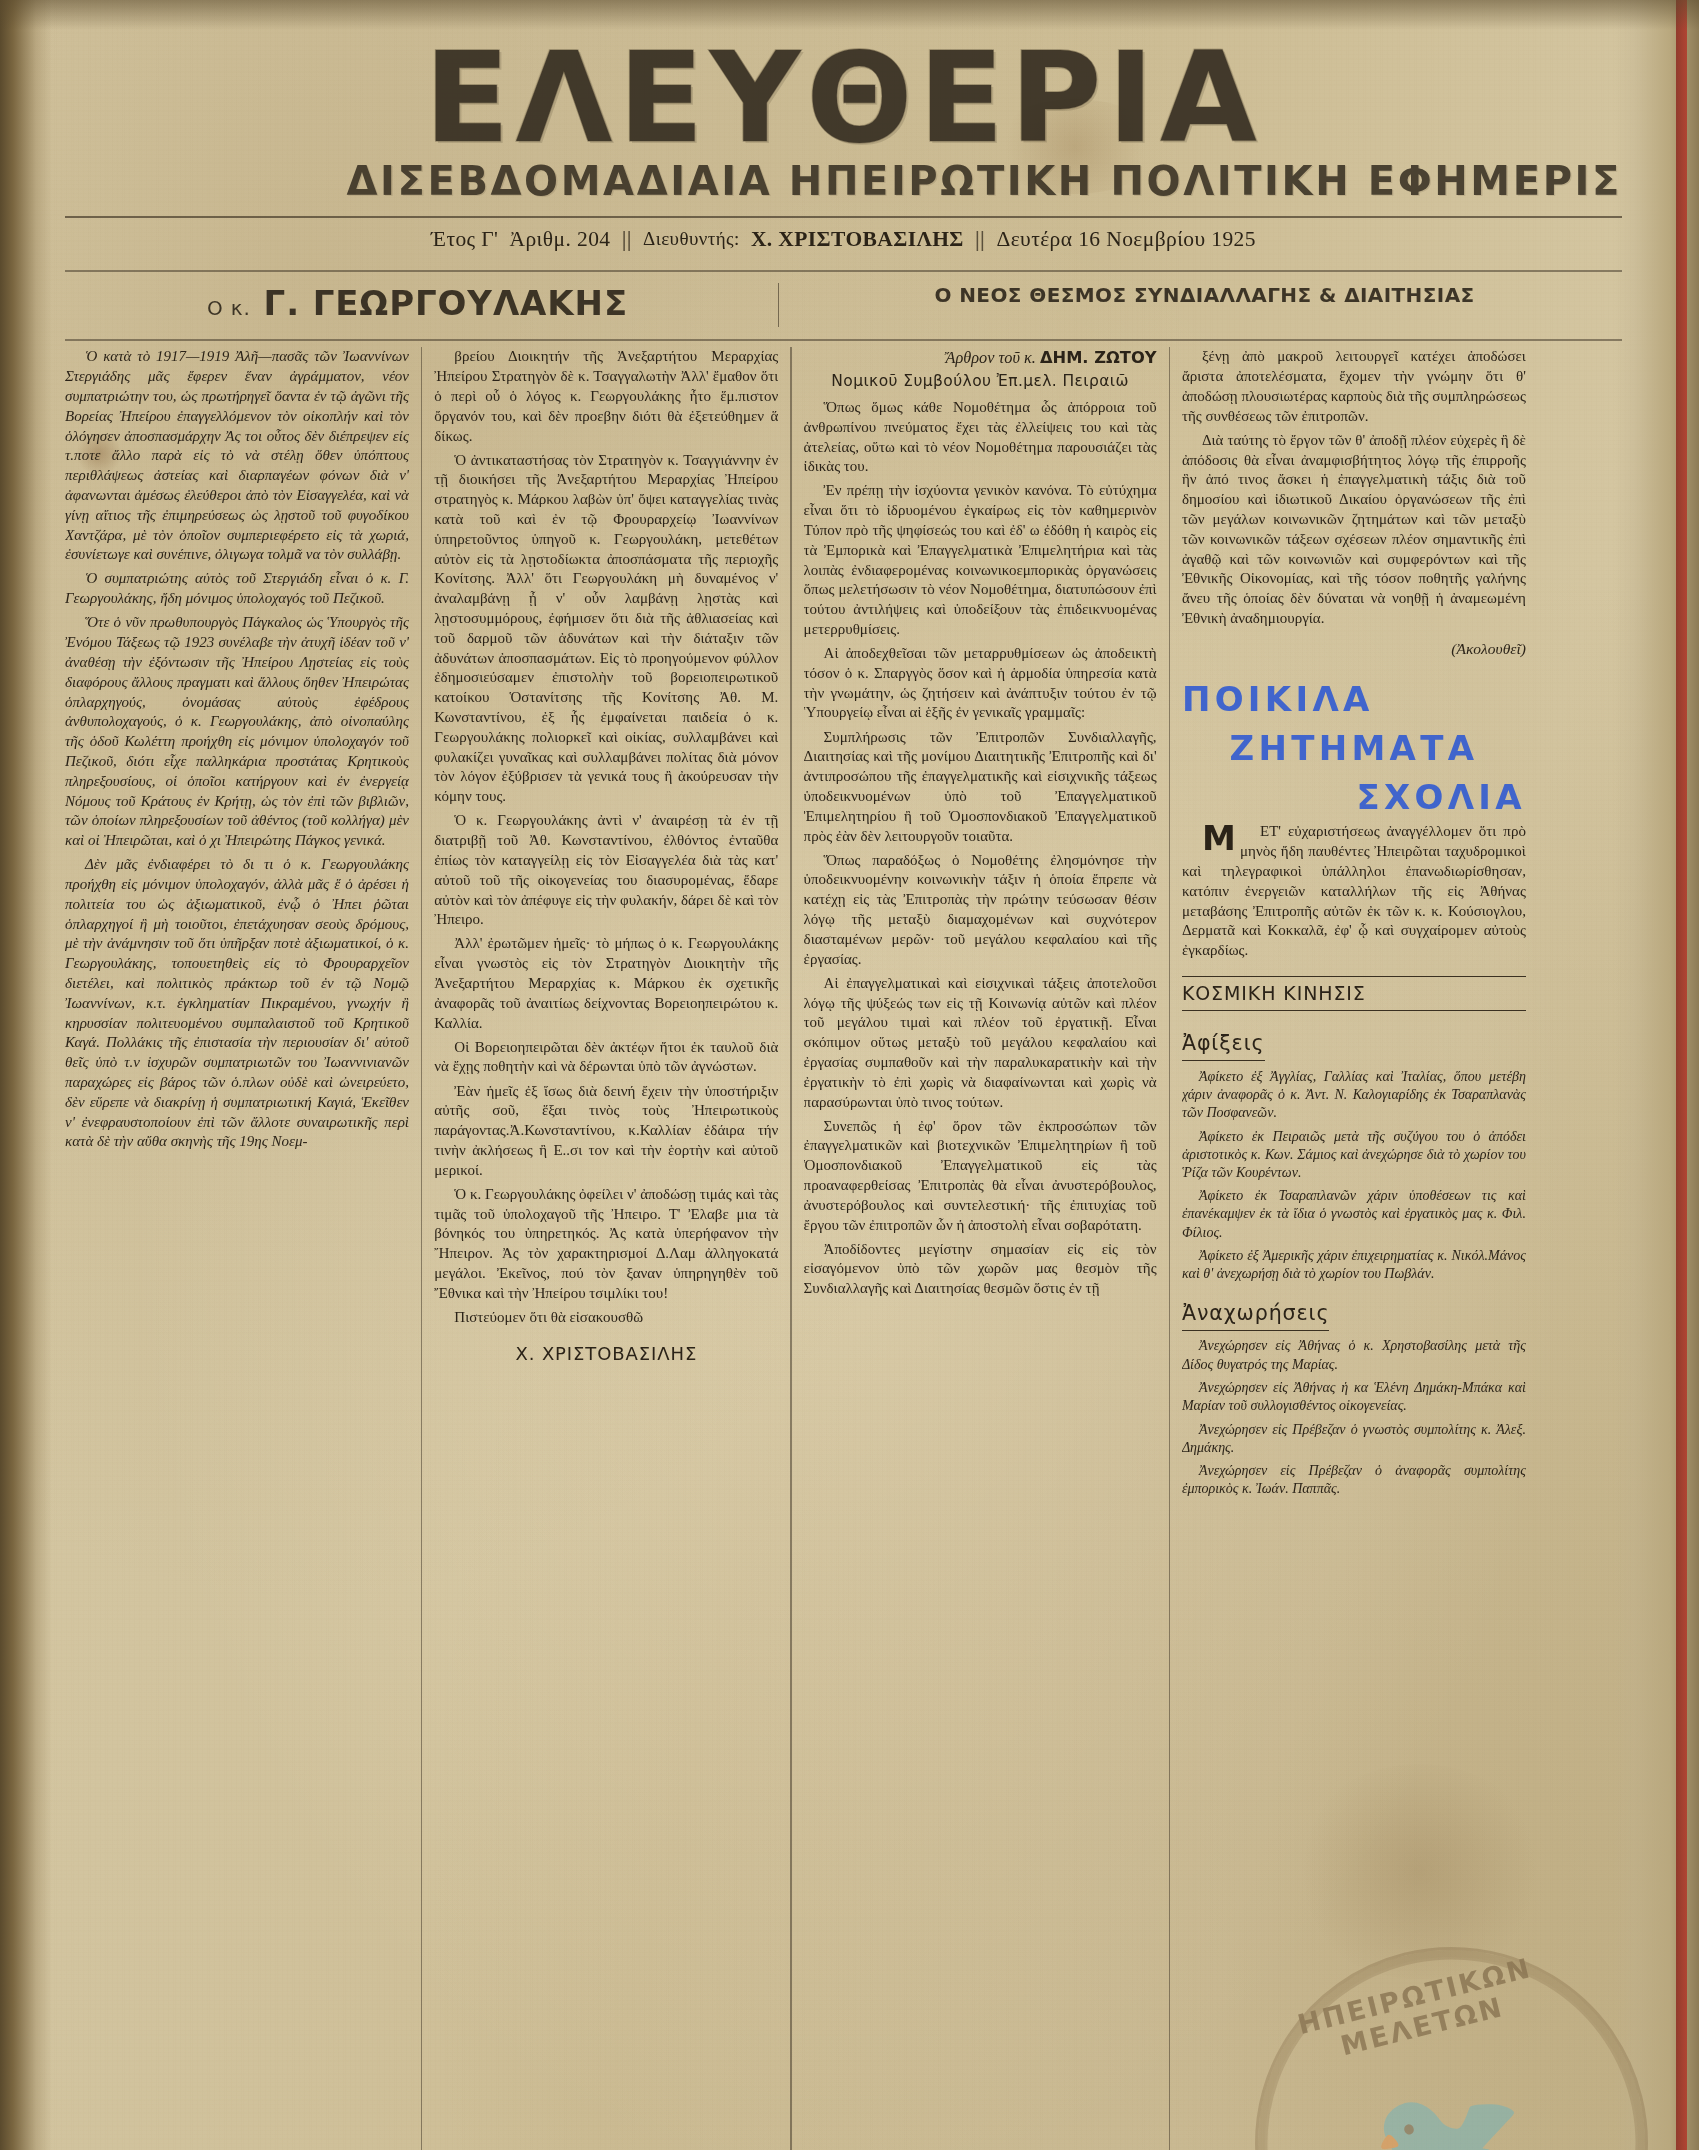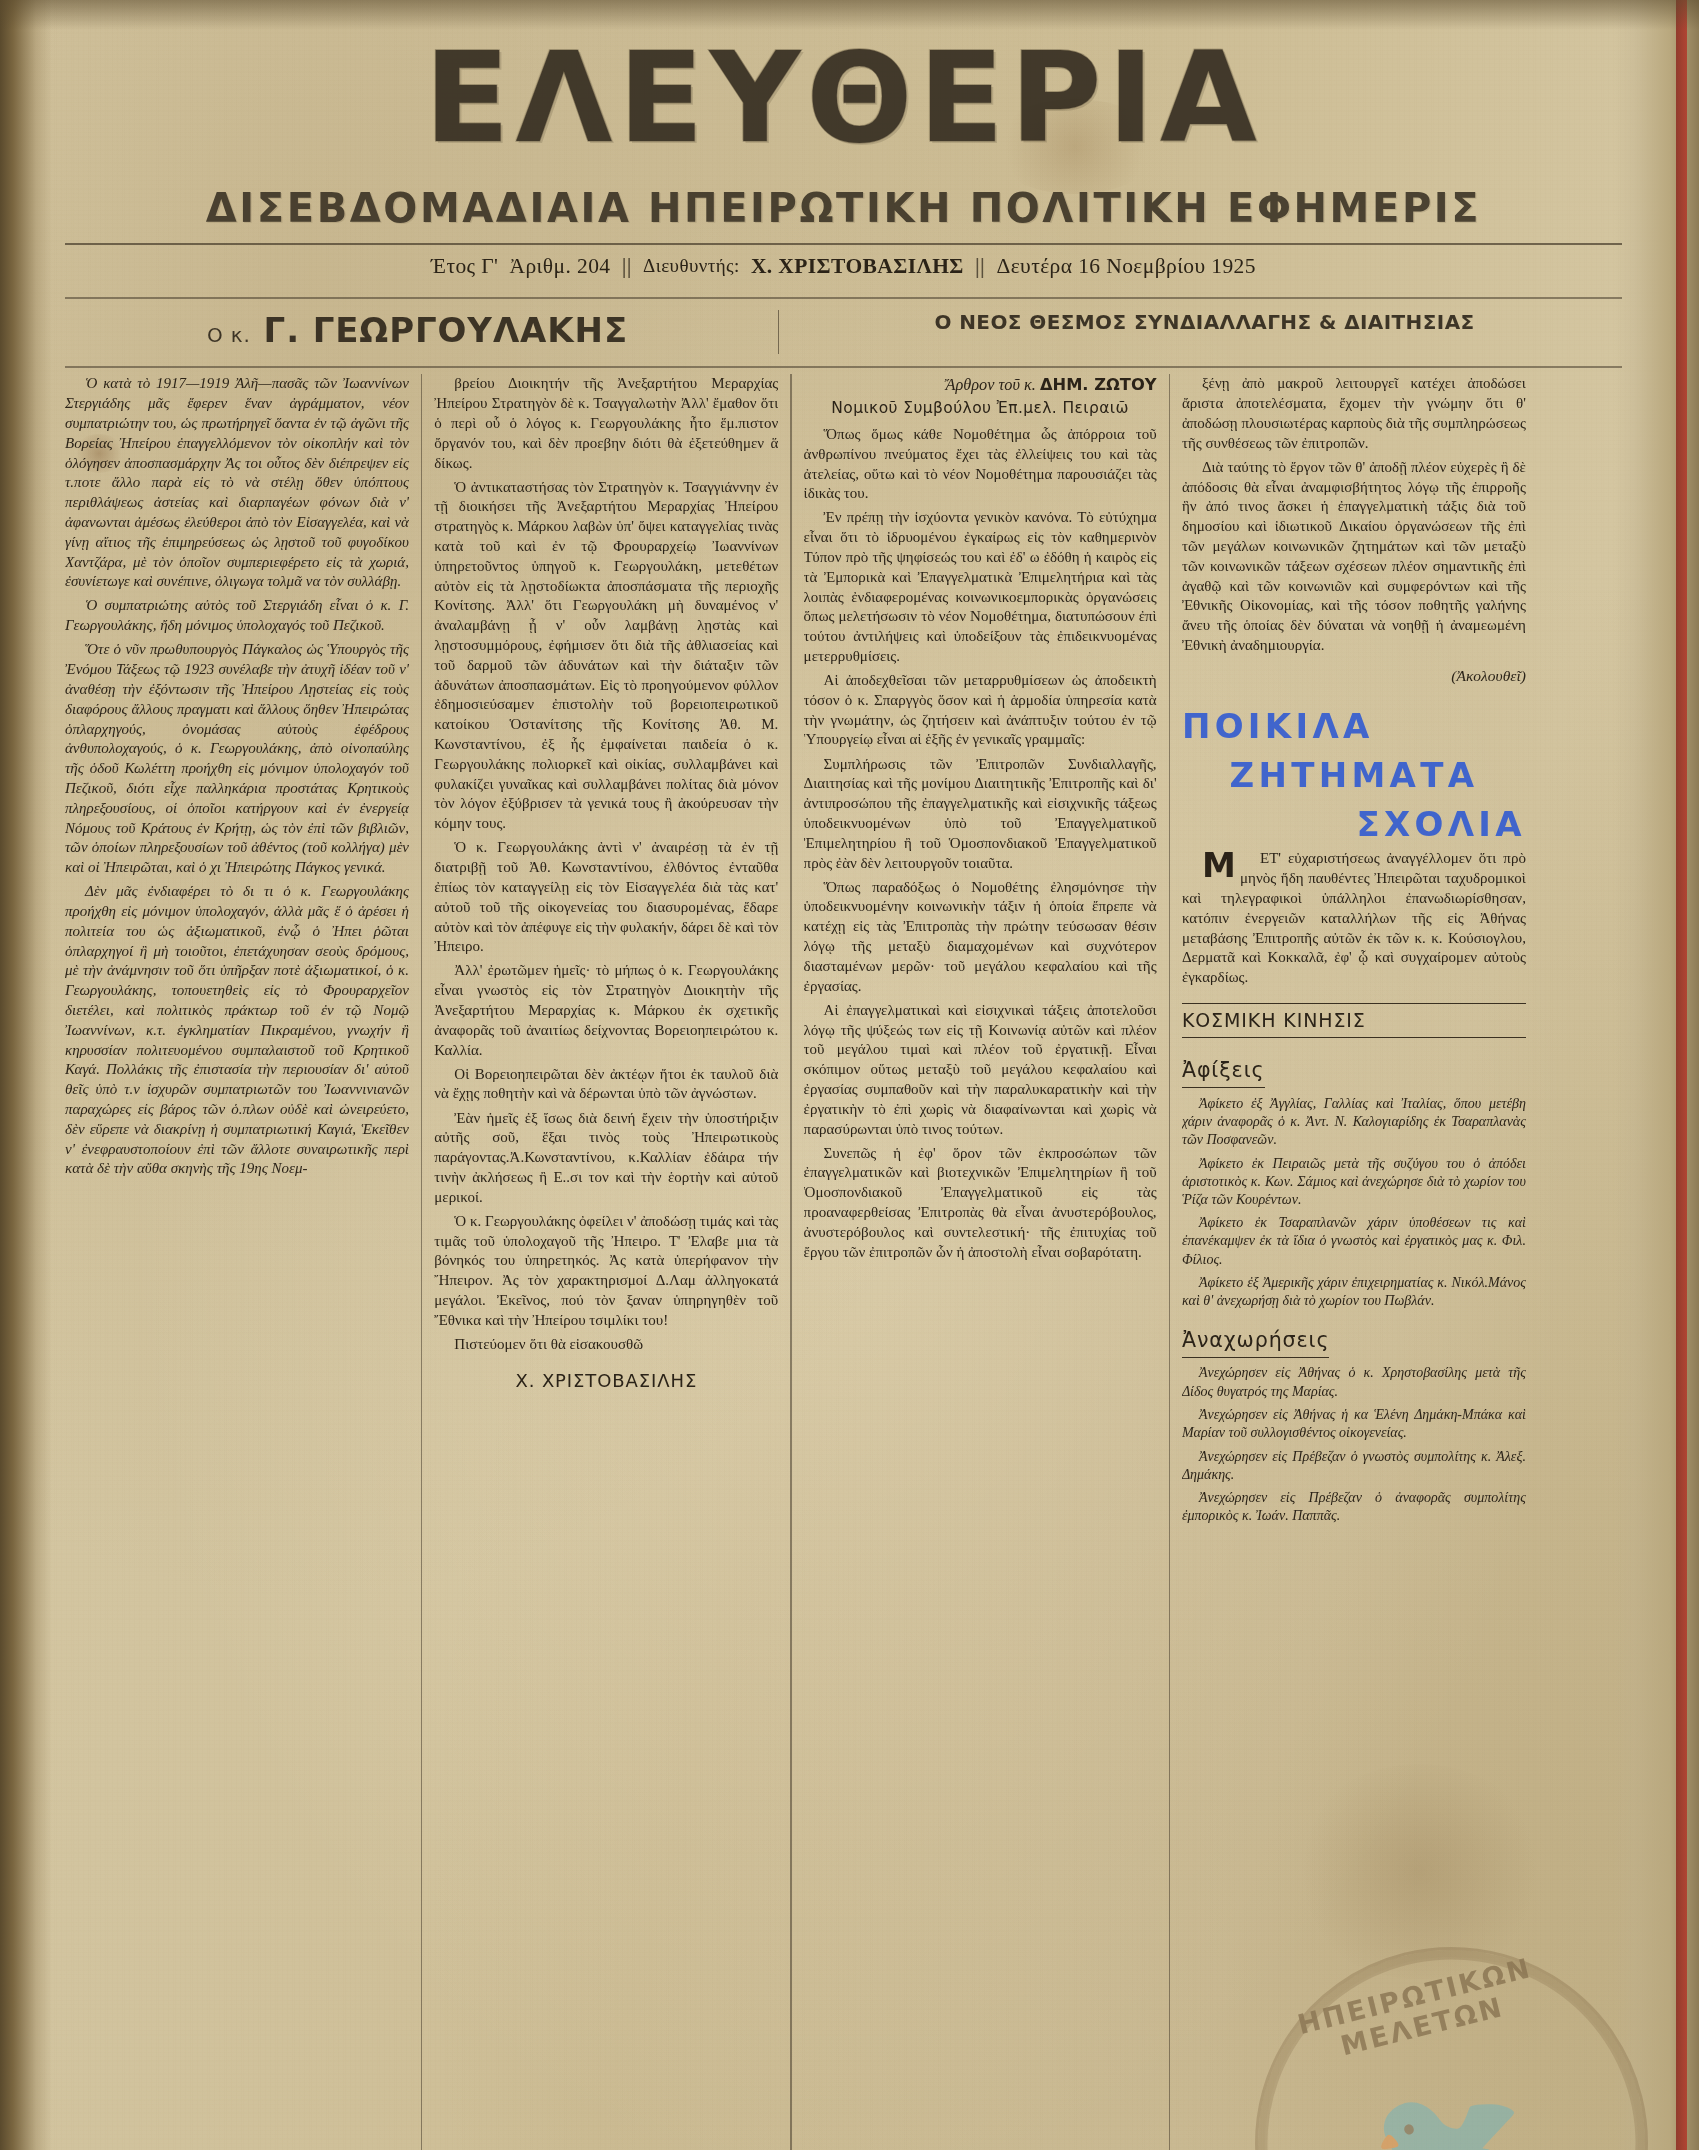--- a/index.html
+++ b/index.html
@@ -74,24 +74,25 @@
     opacity: .82;
     -webkit-text-stroke: 1.3px rgba(40,32,20,.35);
     text-shadow: 2.2px 1.7px 0 rgba(60,48,28,.20), -1.3px -0.9px 0 rgba(90,75,45,.14);
     filter: blur(0.2px);
   }
   .masthead-sub {
     font-family: "DejaVu Sans", sans-serif;
     font-weight: bold;
     font-size: 40px;
     letter-spacing: 2.6px;
-    margin-top: 27px;
+    margin-top: 0;
     color: #2a2318;
     opacity: .80;
     text-shadow: 1.3px 0.9px 0 rgba(70,56,34,.18);
+    text-align: right;
   }
   .rule {
     height: 2.2px;
     background: #3a3021;
     opacity: .65;
     margin: 12px 0 0 0;
   }
   .rule.thin { height: 1.3px; opacity:.5; }
   .issueline {
     display: flex;
@@ -352,20 +353,21 @@
           <b>ΔΗΜ. ΖΩΤΟΥ</b>
         </div>
         <div class="subhead">Νομικοῦ Συμβούλου  Ἐπ.μελ. Πειραιῶ</div>
         <p>Ὅπως ὅμως κάθε Νομοθέτημα ὧς ἀπόρροια τοῦ ἀνθρωπίνου πνεύματος ἔχει τὰς ἐλλείψεις του καὶ τὰς ἀτελείας, οὕτω καὶ τὸ νέον Νομοθέτημα παρουσιάζει τὰς ἰδικὰς του.</p>
         <p>Ἐν πρέπῃ τὴν ἰσχύοντα γενικὸν κανόνα. Τὸ εὐτύχημα εἶναι ὅτι τὸ ἰδρυομένου ἐγκαίρως εἰς τὸν καθημερινὸν Τύπον πρὸ τῆς ψηφίσεώς του καὶ ἐδ' ω ἐδόθη ἡ καιρὸς εἰς τὰ Ἐμπορικὰ καὶ Ἐπαγγελματικὰ Ἐπιμελητήρια καὶ τὰς λοιπὰς ἐνδιαφερομένας κοινωνικοεμπορικὰς ὀργανώσεις ὅπως μελετήσωσιν τὸ νέον Νομοθέτημα, διατυπώσουν ἐπὶ τούτου ἀντιλήψεις καὶ ὑποδείξουν τὰς ἐπιδεικνυομένας μετερρυθμίσεις.</p>
         <p>Αἱ ἀποδεχθεῖσαι τῶν μεταρρυθμίσεων ὡς ἀποδεικτὴ τόσον ὁ κ. Σπαργγὸς ὅσον καὶ ἡ ἁρμοδία ὑπηρεσία κατὰ τὴν γνωμάτην, ὡς ζητήσειν καὶ ἀνάπτυξιν τούτου ἐν τῷ Ὑπουργείῳ εἶναι αἱ ἑξῆς ἐν γενικαῖς γραμμαῖς:</p>
         <p>Συμπλήρωσις τῶν Ἐπιτροπῶν Συνδιαλλαγῆς, Διαιτησίας καὶ τῆς μονίμου Διαιτητικῆς Ἐπιτροπῆς καὶ δι' ἀντιπροσώπου τῆς ἐπαγγελματικῆς καὶ εἰσιχνικῆς τάξεως ὑποδεικνυομένων ὑπὸ τοῦ Ἐπαγγελματικοῦ Ἐπιμελητηρίου ἢ τοῦ Ὁμοσπονδιακοῦ Ἐπαγγελματικοῦ πρὸς ἐὰν δὲν λειτουργοῦν τοιαῦτα.</p>
         <p>Ὅπως παραδόξως ὁ Νομοθέτης ἐλησμόνησε τὴν ὑποδεικνυομένην κοινωνικὴν τάξιν ἡ ὁποία ἔπρεπε νὰ κατέχῃ εἰς τὰς Ἐπιτροπὰς τὴν πρώτην τεύσωσαν θέσιν λόγῳ τῆς μεταξὺ διαμαχομένων καὶ συχνότερον διασταμένων μερῶν· τοῦ μεγάλου κεφαλαίου καὶ τῆς ἐργασίας.</p>
         <p>Αἱ ἐπαγγελματικαὶ καὶ εἰσιχνικαὶ τάξεις ἀποτελοῦσι λόγῳ τῆς ψύξεώς των εἰς τῇ Κοινωνίᾳ αὐτῶν καὶ πλέον τοῦ μεγάλου τιμαὶ καὶ πλέον τοῦ ἐργατικῇ. Εἶναι σκόπιμον οὕτως μεταξὺ τοῦ μεγάλου κεφαλαίου καὶ ἐργασίας συμπαθοῦν καὶ τὴν παραλυκαρατικὴν καὶ τὴν ἐργατικὴν τὸ ἐπὶ χωρὶς νὰ διαφαίνωνται καὶ χωρὶς νὰ παρασύρωνται ὑπὸ τινος τούτων.</p>
         <p>Συνεπῶς ἡ ἐφ' ὅρον τῶν ἐκπροσώπων τῶν ἐπαγγελματικῶν καὶ βιοτεχνικῶν Ἐπιμελητηρίων ἢ τοῦ Ὁμοσπονδιακοῦ Ἐπαγγελματικοῦ εἰς τὰς προαναφερθείσας Ἐπιτροπὰς θὰ εἶναι ἀνυστερόβουλος, ἀνυστερόβουλος καὶ συντελεστική· τῆς ἐπιτυχίας τοῦ ἔργου τῶν ἐπιτροπῶν ὧν ἡ ἀποστολὴ εἶναι σοβαρότατη.</p>
+        <p>Ἀποδίδοντες μεγίστην σημασίαν εἰς εἰς τὸν εἰσαγόμενον ὑπὸ τῶν χωρῶν μας θεσμὸν τῆς Συνδιαλλαγῆς καὶ Διαιτησίας θεσμῶν ὅστις ἐν τῇ</p>
       </div>
       <div class="coldiv"></div>
 
       <div class="col c4">
         <p>ξένῃ ἀπὸ μακροῦ λειτουργεῖ κατέχει ἀποδώσει ἄριστα ἀποτελέσματα, ἔχομεν τὴν γνώμην ὅτι θ' ἀποδώσῃ πλουσιωτέρας καρποὺς διὰ τῆς συμπληρώσεως τῆς συνθέσεως τῶν ἐπιτροπῶν.</p>
         <p>Διὰ ταύτης τὸ ἔργον τῶν θ' ἀποδῇ πλέον εὐχερὲς ἢ δὲ ἀπόδοσις θὰ εἶναι ἀναμφισβήτητος λόγῳ τῆς ἐπιρροῆς ἣν ἀπό τινος ἄσκει ἡ ἐπαγγελματικὴ τάξις διὰ τοῦ δημοσίου καὶ ἰδιωτικοῦ Δικαίου ὀργανώσεων τῆς ἐπὶ τῶν μεγάλων κοινωνικῶν ζητημάτων καὶ τῶν μεταξὺ τῶν κοινωνικῶν τάξεων σχέσεων πλέον σημαντικῆς ἐπὶ ἀγαθῷ καὶ τῶν κοινωνιῶν καὶ συμφερόντων καὶ τῆς Ἐθνικῆς Οἰκονομίας, καὶ τῆς τόσον ποθητῆς γαλήνης ἄνευ τῆς ὁποίας δὲν δύναται νὰ νοηθῇ ἡ ἀναμεωμένη Ἐθνικὴ ἀναδημιουργία.</p>
         <div class="cont-note">(Ἀκολουθεῖ)</div>
 
         <div class="bigsec a">ΠΟΙΚΙΛΑ</div>
         <div class="bigsec b">ΖΗΤΗΜΑΤΑ</div>

